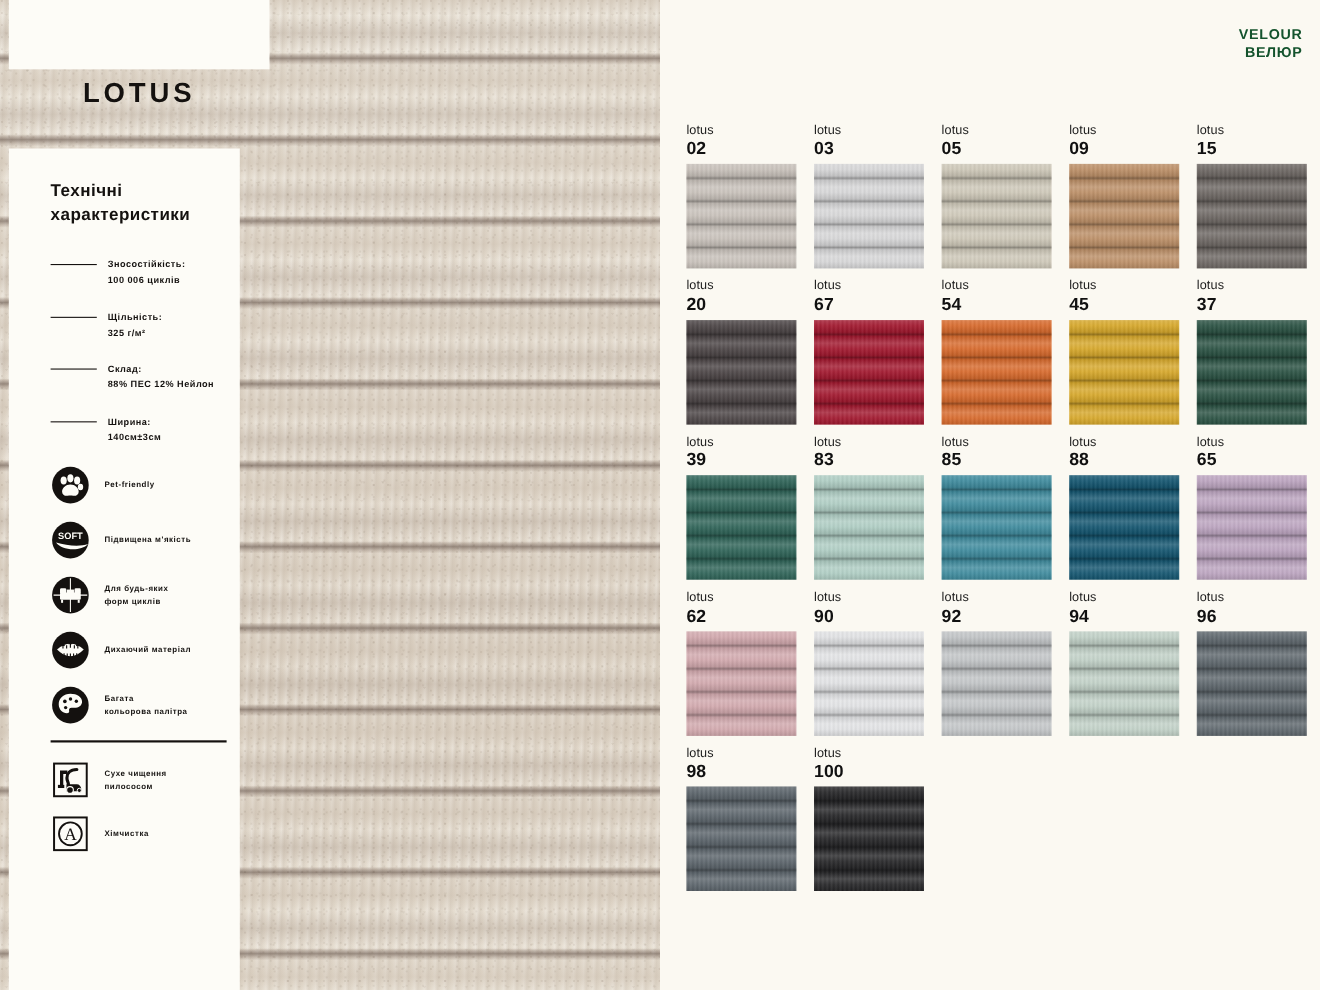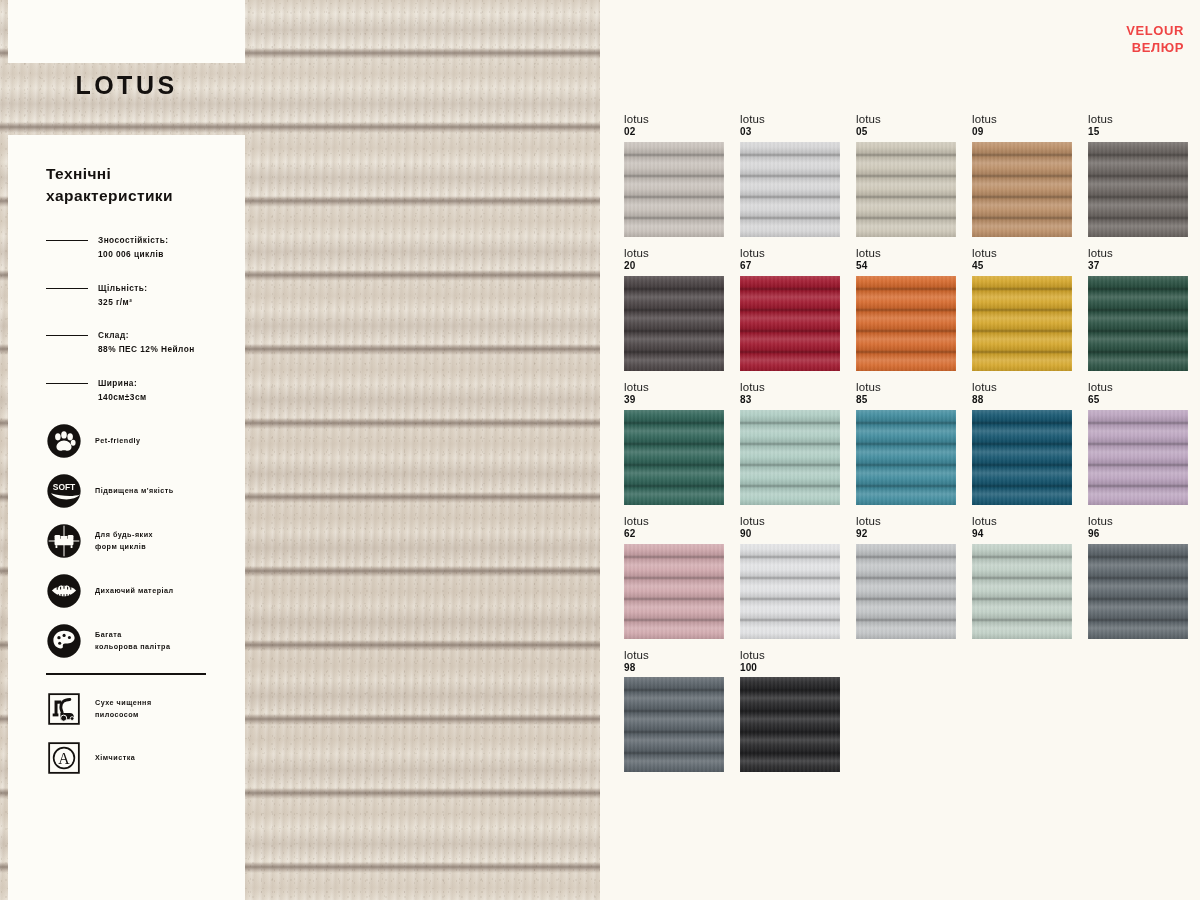--- a/index.html
+++ b/index.html
@@ -52,21 +52,21 @@
     position:absolute; left:600px; top:0; width:10px; height:900px;
     background:#fbf9f2;
   }
 
   
   #logo-card{
     position:absolute; left:8px; top:0; width:237px; height:63px;
     background:#fdfcf7;
   }
   #spec-card{
-    position:absolute; left:8px; top:135px; width:237px; height:765px;
+    position:absolute; left:8px; top:135px; width:210px; height:765px;
     background:#fdfcf7;
   }
 
   #brand{
     position:absolute; left:8px; top:72px; width:237px;
     text-align:center; z-index:3;
   }
   #brand .brand-main{
     font-size:25px; font-weight:bold; letter-spacing:3.5px; color:#14110f;
     line-height:1.05;
@@ -106,34 +106,34 @@
   }
   #care .feature{ margin-bottom:13px; }
 
   
   #right-pane{
     position:absolute; left:610px; top:0; width:590px; height:900px;
     background:#fbf9f2;
   }
   #velour-head{
     position:absolute; right:16px; top:22px; text-align:right;
-    font-size:13px; font-weight:bold; color:#ef4444; letter-spacing:.6px;
+    font-size:13px; font-weight:bold; color:#14532d; letter-spacing:.6px;
     line-height:1.32;
   }
   #swatch-grid{
     position:absolute; left:14px; top:112px; width:564px;
     display:grid; grid-template-columns:repeat(5,1fr);
     column-gap:16px; row-gap:0;
   }
   .swatch-cell{ width:100%; }
   .sw-name{
     font-size:11.5px; color:#1a1a1a; line-height:1.25; letter-spacing:.1px;
   }
   .sw-code{
-    font-size:10px; font-weight:bold; color:#111; line-height:1.25;
+    font-size:16px; font-weight:bold; color:#111; line-height:1.25;
     margin-bottom:3px; letter-spacing:.1px;
   }
   .sw-chip{
     width:100%; height:95px; margin-bottom:9px;
     background-image:
       repeating-linear-gradient(180deg,
         rgba(255,255,255,.16) 0px,
         rgba(255,255,255,.05) 5px,
         rgba(0,0,0,.10) 11px,
         rgba(0,0,0,.30) 13px,

